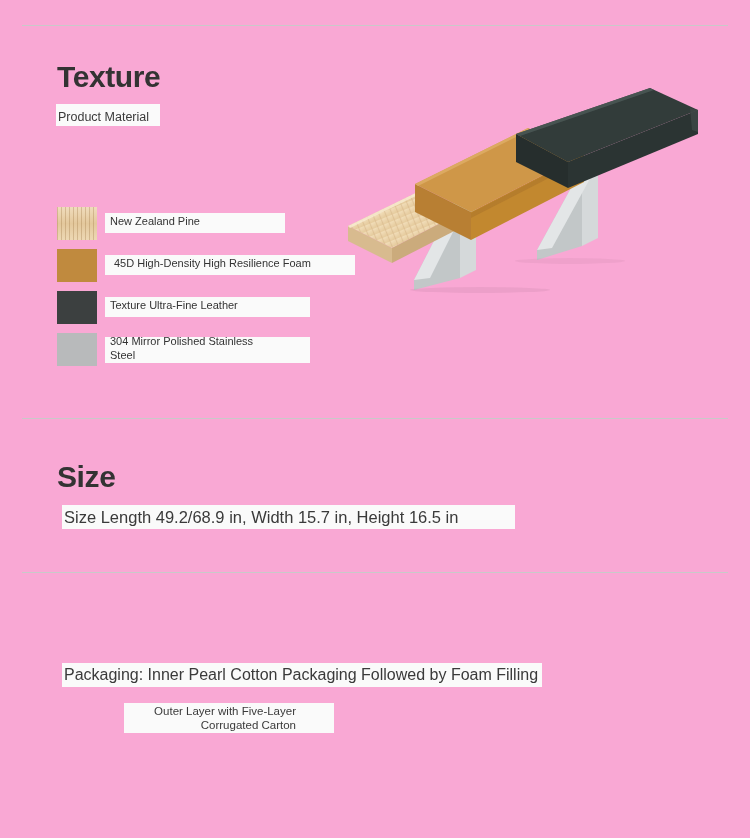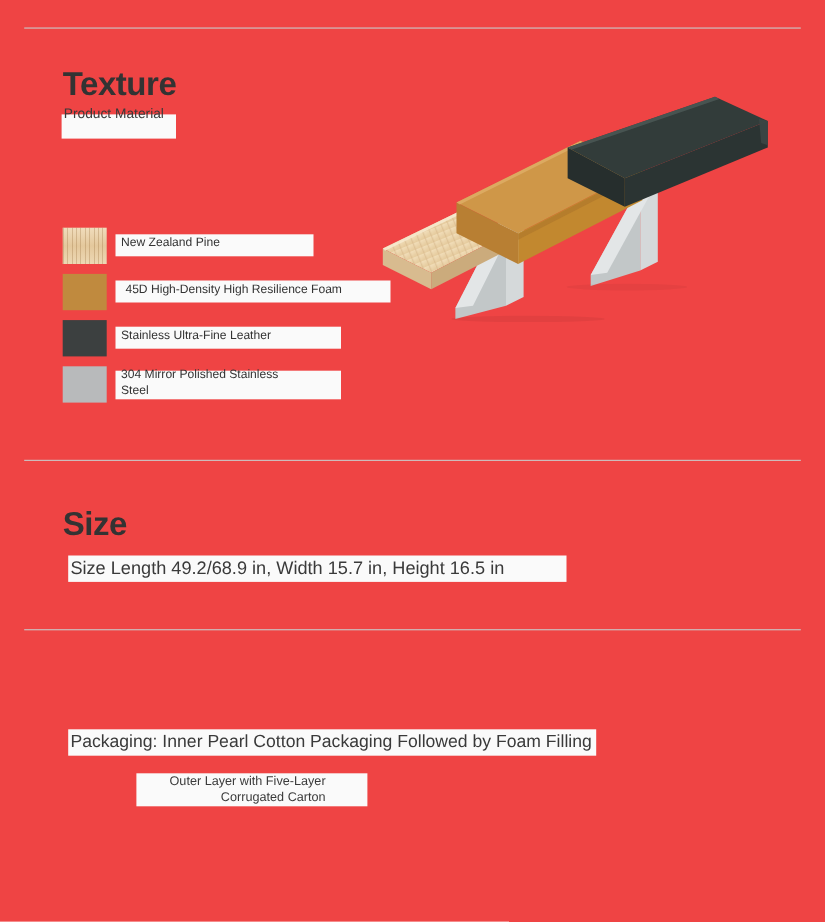--- a/index.html
+++ b/index.html
@@ -6,21 +6,21 @@
   * { margin:0; padding:0; box-sizing:border-box; }
 
   html, body {
     width:750px; height:838px;
     background:#ffffff;
     font-family:"Liberation Sans", sans-serif;
     color:#2b2b2b;
     overflow:hidden;
   }
 
-  .page { position:relative; width:750px; height:838px; background:#ef4444; }
+  .page { position:relative; width:750px; height:838px; background:#f9a8d4; }
 
   
   .divider {
     position:absolute; left:22px; width:706px; height:1px;
     background:#c9c9c9;
   }
   .divider.d1 { top:25px; }
   .divider.d2 { top:418px; }
   .divider.d3 { top:572px; }
 
@@ -96,40 +96,40 @@
 
 <div class="page">
 
   <div class="divider d1"></div>
   <div class="divider d2"></div>
   <div class="divider d3"></div>
 
   <div class="section-title texture">Texture</div>
 
   <div class="skel" style="left:56px; top:104px; width:104px; height:22px;"></div>
-  <div class="body-text sub-label" style="left:58px; top:96px;text-align:right;">Product Material</div>
+  <div class="body-text sub-label" style="left:58px; top:110px;text-align:right;">Product Material</div>
 
   <div class="legend">
 
     <div class="legend-row">
       <div class="skel" style="left:48px; top:6px; width:180px; height:20px;"></div>
       <div class="swatch wood"></div>
       <div class="legend-label" style="left:53px;">New Zealand Pine</div>
     </div>
 
     <div class="legend-row">
       <div class="skel" style="left:48px; top:6px; width:250px; height:20px;"></div>
       <div class="swatch foam"></div>
       <div class="legend-label" style="left:57px;">45D High-Density High Resilience Foam</div>
     </div>
 
     <div class="legend-row">
       <div class="skel" style="left:48px; top:6px; width:205px; height:20px;"></div>
       <div class="swatch leather"></div>
-      <div class="legend-label" style="left:53px;">Stainless Ultra-Fine Leather</div>
+      <div class="legend-label" style="left:53px;">Texture Ultra-Fine Leather</div>
     </div>
 
     <div class="legend-row">
       <div class="skel" style="left:48px; top:4px; width:205px; height:26px;"></div>
       <div class="swatch steel"></div>
       <div class="legend-label two-line" style="left:53px;">304 Mirror Polished
 Stainless Steel</div>
     </div>
 
   </div>

